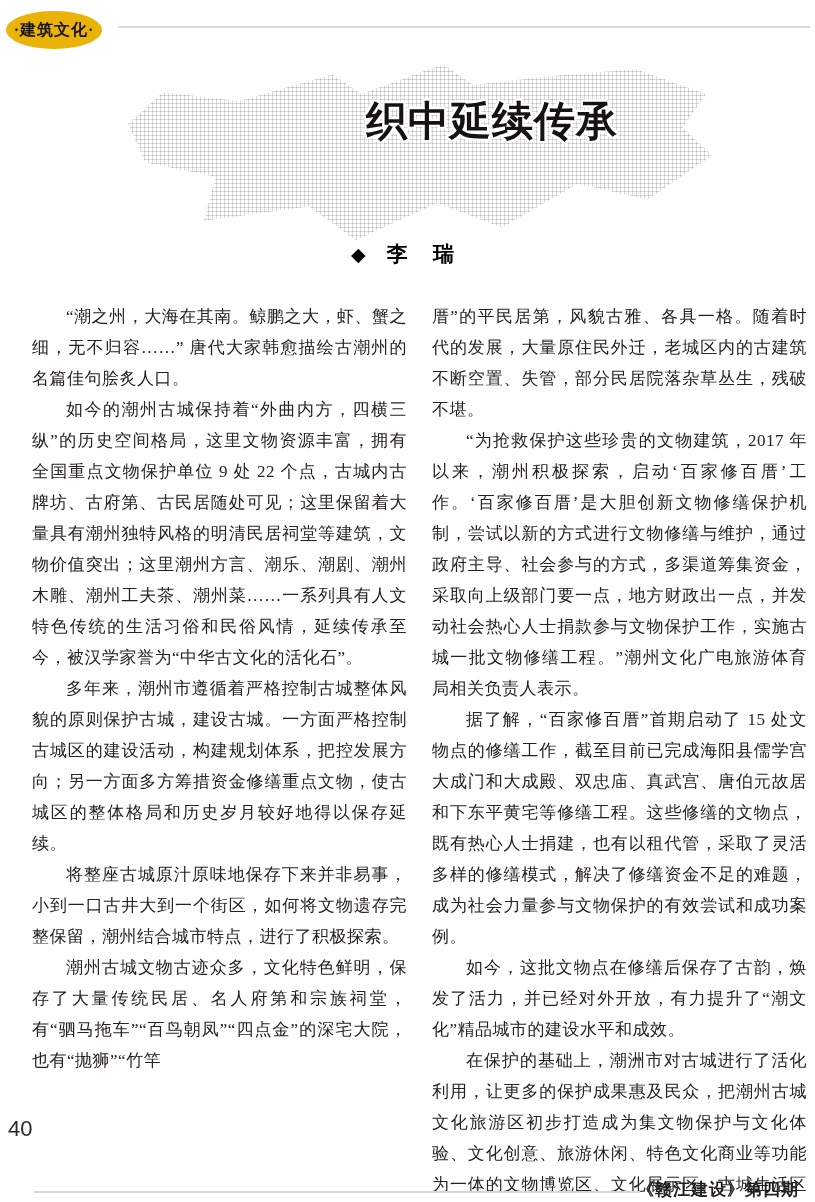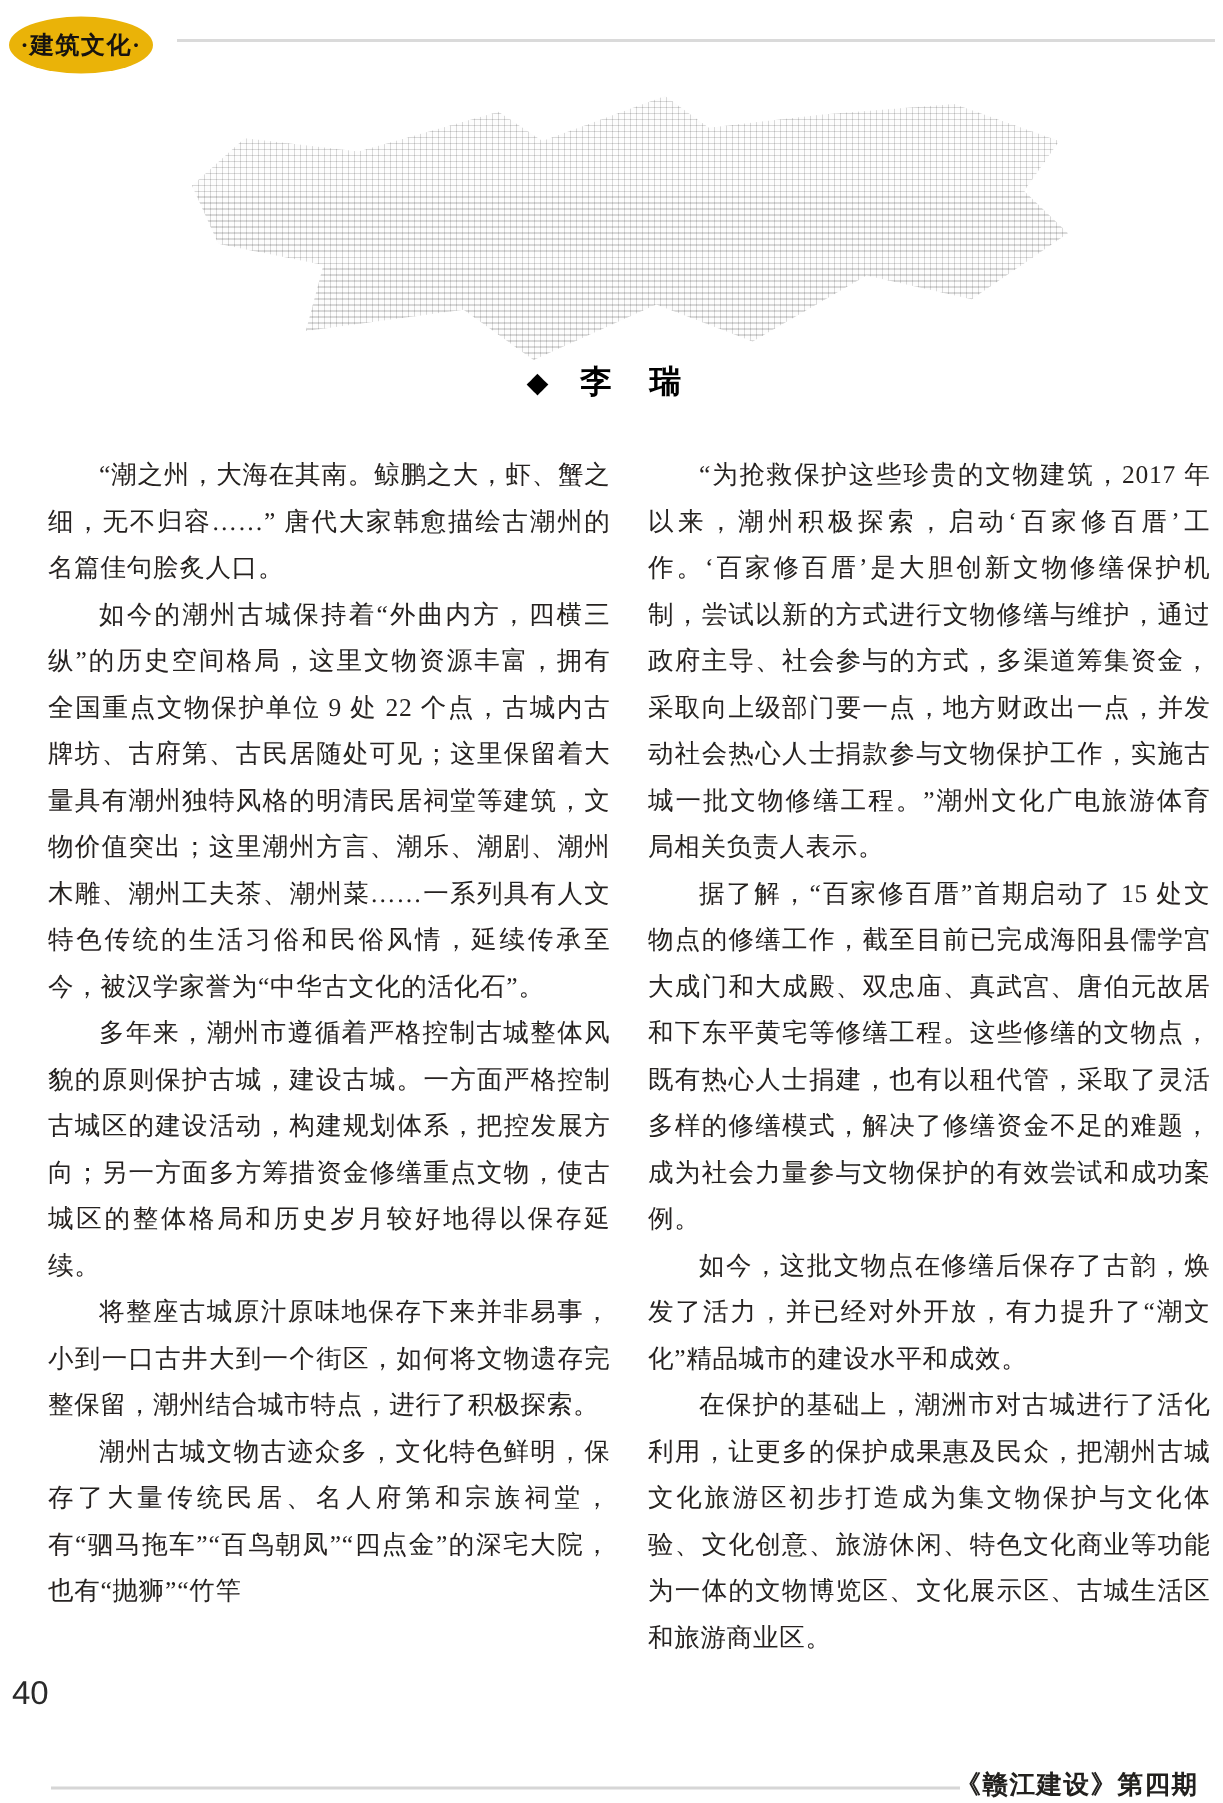--- a/index.html
+++ b/index.html
@@ -88,36 +88,38 @@
 </head>
 <body>
 
 <div class="category-badge">
   <span>·建筑文化·</span>
 </div>
 <div class="header-rule"></div>
 
 <div class="title-banner"></div>
 <div class="title-text">
+  <div class="title-line2">织中延续传承</div>
 </div>
 
 <div class="author-row">
   <span class="diamond">◆</span>
   <span class="author-name">李 瑞</span>
 </div>
 
 <div class="columns">
   <div class="col">
     <p class="indent">“潮之州，大海在其南。鲸鹏之大，虾、蟹之细，无不归容……” 唐代大家韩愈描绘古潮州的名篇佳句脍炙人口。</p>
     <p class="indent">如今的潮州古城保持着“外曲内方，四横三纵”的历史空间格局，这里文物资源丰富，拥有全国重点文物保护单位 9 处 22 个点，古城内古牌坊、古府第、古民居随处可见；这里保留着大量具有潮州独特风格的明清民居祠堂等建筑，文物价值突出；这里潮州方言、潮乐、潮剧、潮州木雕、潮州工夫茶、潮州菜……一系列具有人文特色传统的生活习俗和民俗风情，延续传承至今，被汉学家誉为“中华古文化的活化石”。</p>
     <p class="indent">多年来，潮州市遵循着严格控制古城整体风貌的原则保护古城，建设古城。一方面严格控制古城区的建设活动，构建规划体系，把控发展方向；另一方面多方筹措资金修缮重点文物，使古城区的整体格局和历史岁月较好地得以保存延续。</p>
     <p class="indent">将整座古城原汁原味地保存下来并非易事，小到一口古井大到一个街区，如何将文物遗存完整保留，潮州结合城市特点，进行了积极探索。</p>
     <p class="indent">潮州古城文物古迹众多，文化特色鲜明，保存了大量传统民居、名人府第和宗族祠堂，有“驷马拖车”“百鸟朝凤”“四点金”的深宅大院，也有“抛狮”“竹竿</p>
   </div>
   <div class="col">
+    <p>厝”的平民居第，风貌古雅、各具一格。随着时代的发展，大量原住民外迁，老城区内的古建筑不断空置、失管，部分民居院落杂草丛生，残破不堪。</p>
     <p class="indent">“为抢救保护这些珍贵的文物建筑，2017 年以来，潮州积极探索，启动‘百家修百厝’工作。‘百家修百厝’是大胆创新文物修缮保护机制，尝试以新的方式进行文物修缮与维护，通过政府主导、社会参与的方式，多渠道筹集资金，采取向上级部门要一点，地方财政出一点，并发动社会热心人士捐款参与文物保护工作，实施古城一批文物修缮工程。”潮州文化广电旅游体育局相关负责人表示。</p>
     <p class="indent">据了解，“百家修百厝”首期启动了 15 处文物点的修缮工作，截至目前已完成海阳县儒学宫大成门和大成殿、双忠庙、真武宫、唐伯元故居和下东平黄宅等修缮工程。这些修缮的文物点，既有热心人士捐建，也有以租代管，采取了灵活多样的修缮模式，解决了修缮资金不足的难题，成为社会力量参与文物保护的有效尝试和成功案例。</p>
     <p class="indent">如今，这批文物点在修缮后保存了古韵，焕发了活力，并已经对外开放，有力提升了“潮文化”精品城市的建设水平和成效。</p>
     <p class="indent">在保护的基础上，潮洲市对古城进行了活化利用，让更多的保护成果惠及民众，把潮州古城文化旅游区初步打造成为集文物保护与文化体验、文化创意、旅游休闲、特色文化商业等功能为一体的文物博览区、文化展示区、古城生活区和旅游商业区。</p>
 
   </div>
 </div>
 
 <div class="page-number">40</div>
 <div class="footer-rule"></div>

